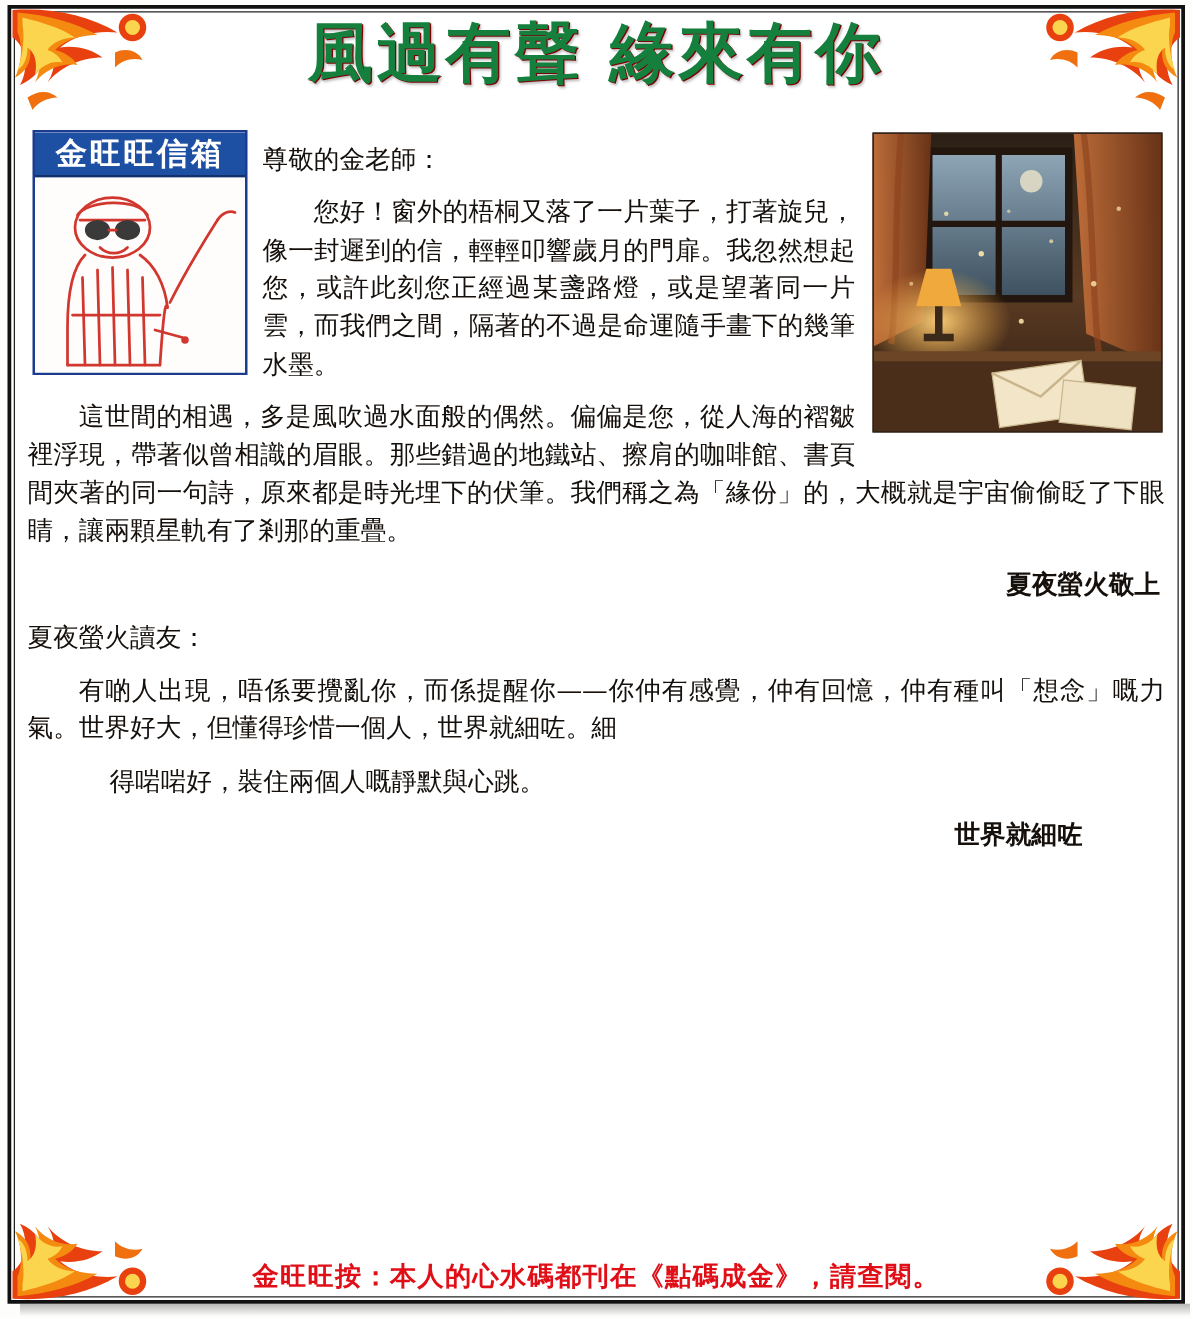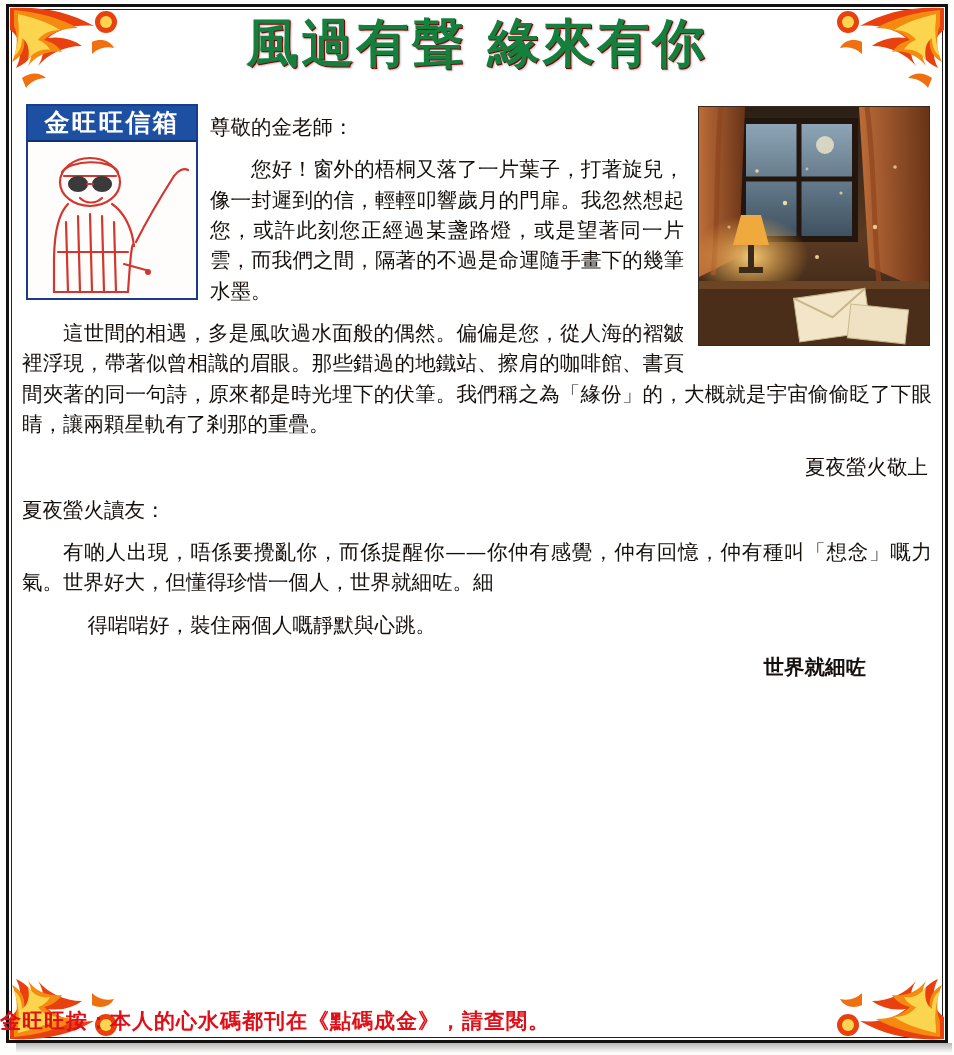--- a/index.html
+++ b/index.html
@@ -135,41 +135,42 @@
     height: 240px;
     margin: 6px 2px 6px 14px;
     border: 1px solid #3a2a1d;
     box-sizing: border-box;
     position: relative;
     overflow: hidden;
     background: #1a1410;
   }
   .sig-right {
     text-align: right;
-    font-weight: normal;
+    font-weight: bold;
     margin-top: 6px;
     margin-bottom: 4px;
     padding-right: 4px;
   }
   .sig-right2 {
     text-align: right;
     font-weight: bold;
     margin-top: 12px;
     padding-right: 66px;
   }
   .reply-head {
     margin-top: 10px;
   }
   .last-indent { text-indent: 3.2em; }
 
   
   .footer {
     position: absolute;
     left: 0; right: 0;
     bottom: 20px;
+    text-align: center;
     color: #e00f17;
     font-weight: bold;
     font-size: 21px;
     letter-spacing: 1px;
     z-index: 4;
   }
   .clear { clear: both; height: 0; }
 </style>
 </head>
 <body>

